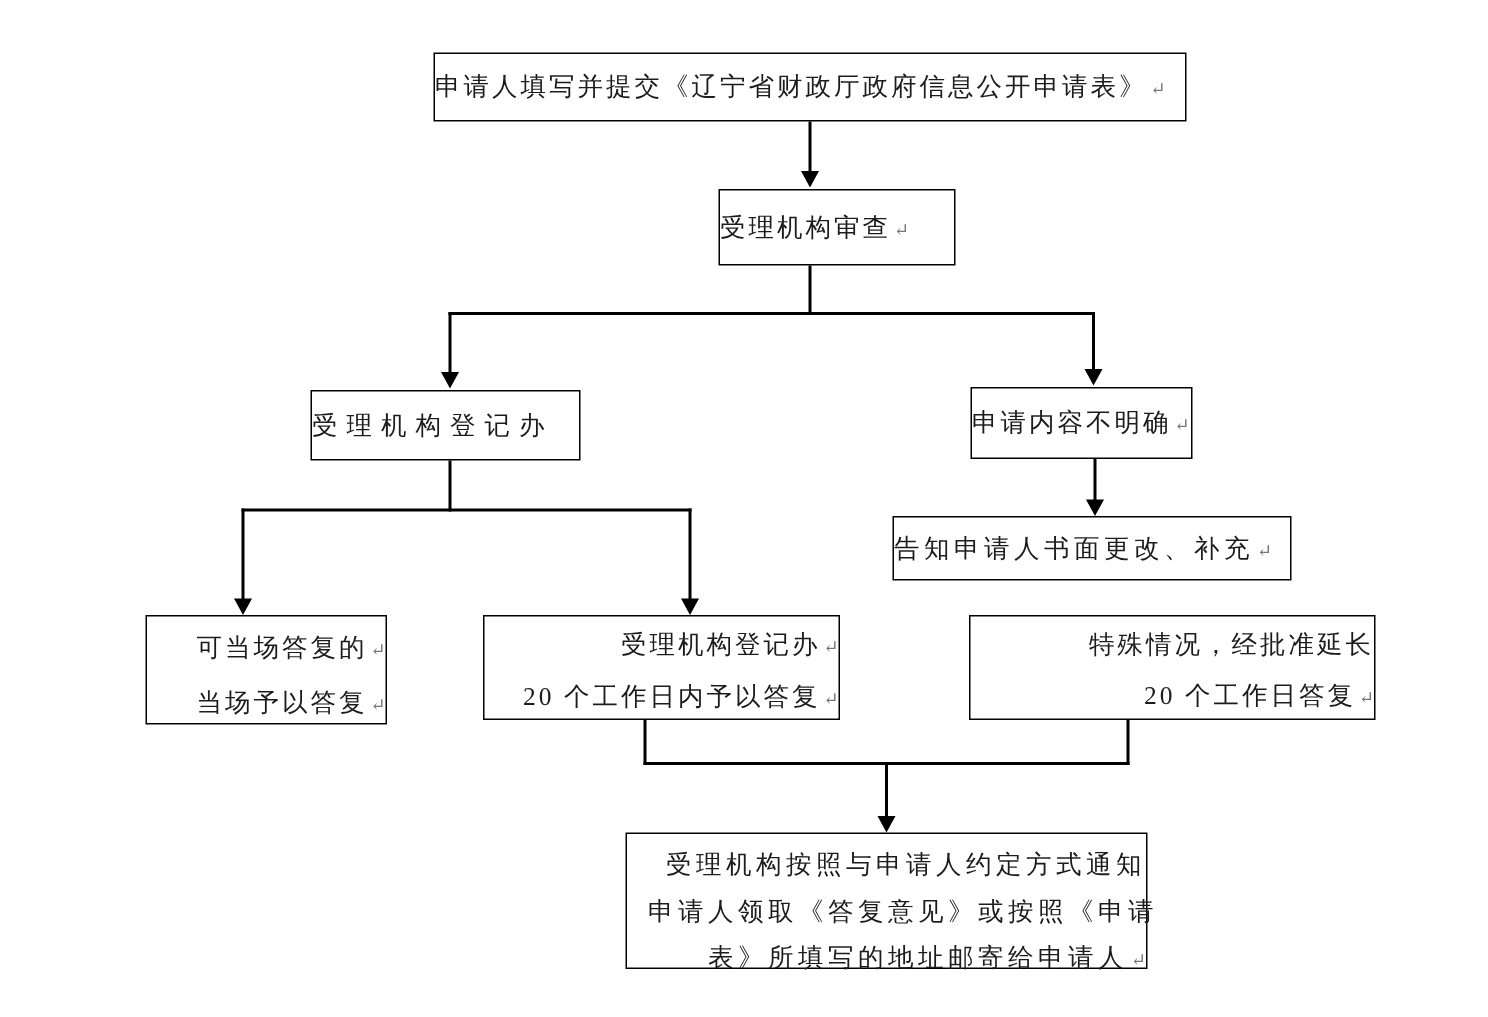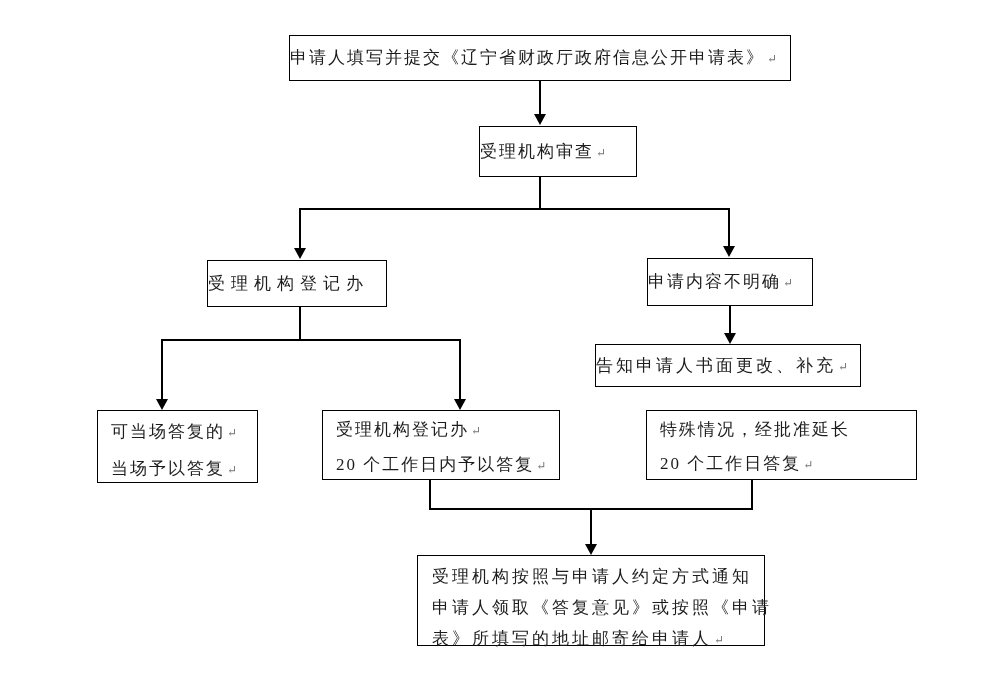--- a/index.html
+++ b/index.html
@@ -27,34 +27,34 @@
     line-height: 1.4;
   }
   .node.center {
     display: flex;
     align-items: center;
     justify-content: flex-start;
     text-align: center;
   }
   .node.leftalign {
     display: block;
-    text-align: left;
+    text-align: right;
   }
   .tline { white-space: nowrap; }
   .ret {
     font-size: 12px;
     color: #777;
     letter-spacing: 0;
     margin-left: 2px;
   }
   
   .nd1 { left: 289px; top: 35px;  width: 502px; height: 46px; }
   .nd2 { left: 479px; top: 126px; width: 158px; height: 51px; }
   .nd3 { left: 207px; top: 260px; width: 180px; height: 47px; letter-spacing: 6px; }
-  .nd4 { left: 647px; top: 258px; width: 166px; height: 48px; }
+  .nd4 { left: 647px; top: 258px; width: 148px; height: 48px; }
   .nd5 { left: 595px; top: 344px; width: 266px; height: 43px; letter-spacing: 3px; }
   .nd6 { left: 97px;  top: 410px; width: 161px; height: 73px; padding: 3px 0 0 13px; line-height: 35px; }
   .nd7 { left: 322px; top: 410px; width: 238px; height: 70px; padding: 2px 0 0 13px; line-height: 34px; }
   .nd8 { left: 646px; top: 410px; width: 271px; height: 70px; padding: 2px 0 0 13px; line-height: 34px; }
   .nd9 { left: 417px; top: 555px; width: 348px; height: 91px; padding: 5px 0 0 14px; line-height: 31px; letter-spacing: 3px; }
   
   .vline, .hline {
     position: absolute;
     background: #000;
   }

